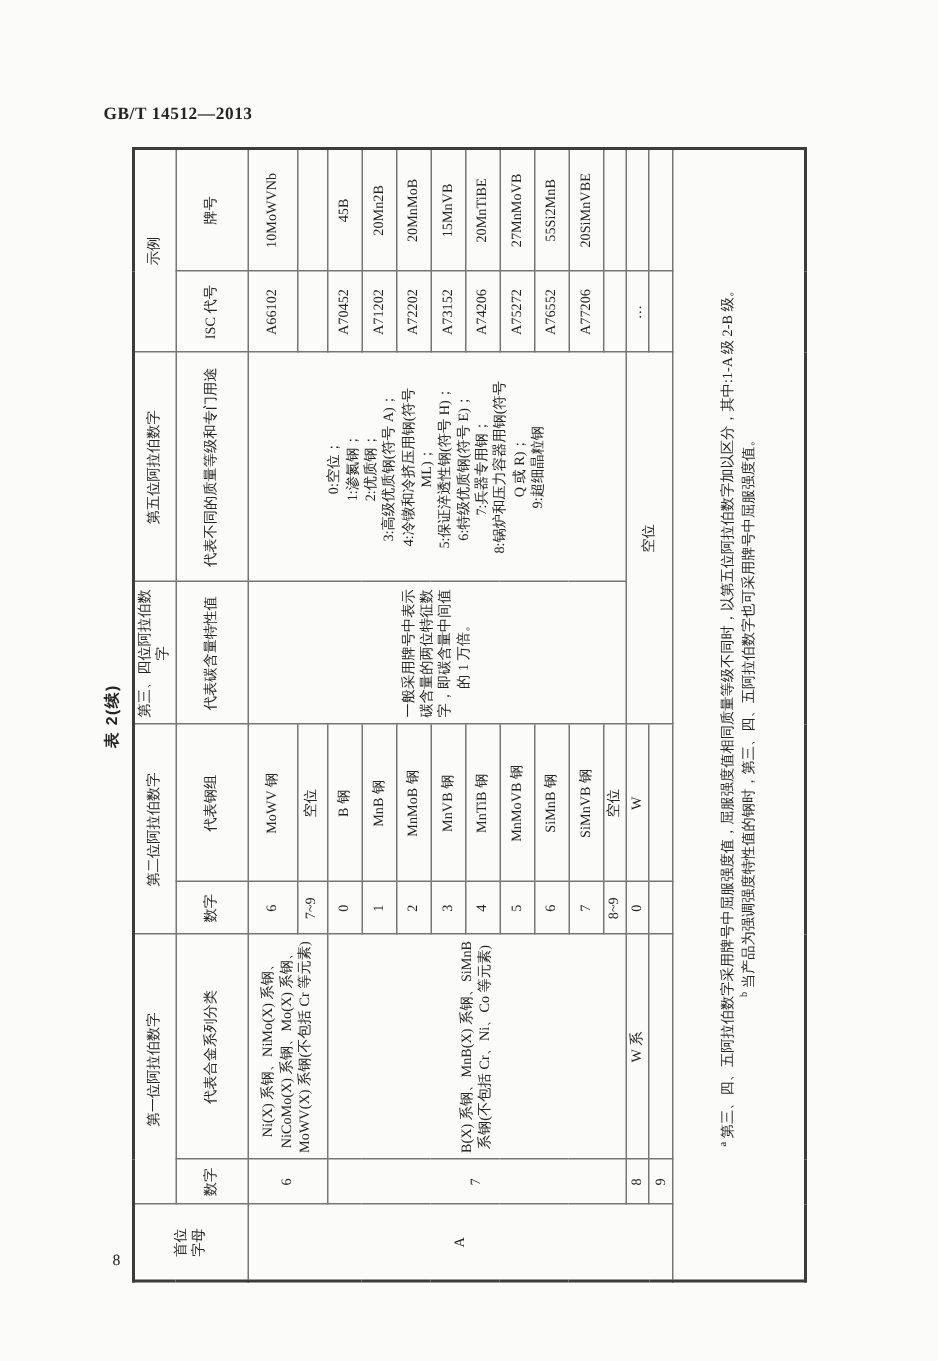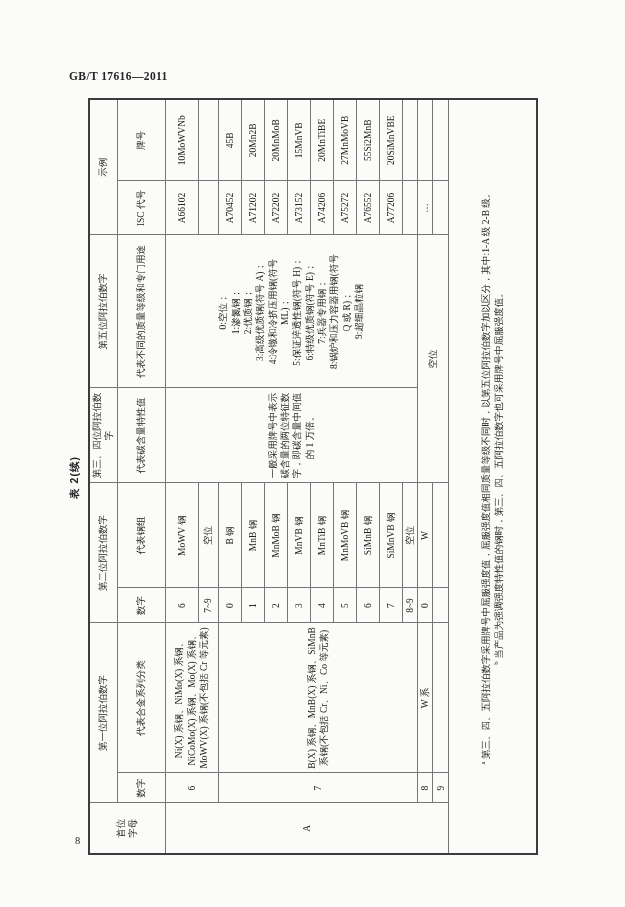--- a/index.html
+++ b/index.html
@@ -50,21 +50,21 @@
     font-size:9px;line-height:1.55;
   }
   td.fnotes sup{font-size:7px;line-height:1;}
   .fn-line{white-space:nowrap;}
   .qlist{font-size:9.3px;line-height:1.38;text-align:left;padding:2px 6px;}
   .cnote{font-size:9.5px;}
 </style>
 </head>
 <body>
 
-<div class="doc-number">GB/T 17616—2011</div>
+<div class="doc-number">GB/T 14512—2013</div>
 
 <div class="rot">
   <div class="tbl-title">表 2(续)</div>
 
   <table class="t">
     <colgroup>
       <col style="width:51px">
         <col style="width:30px">
         <col style="width:150px">
       <col style="width:35px">

